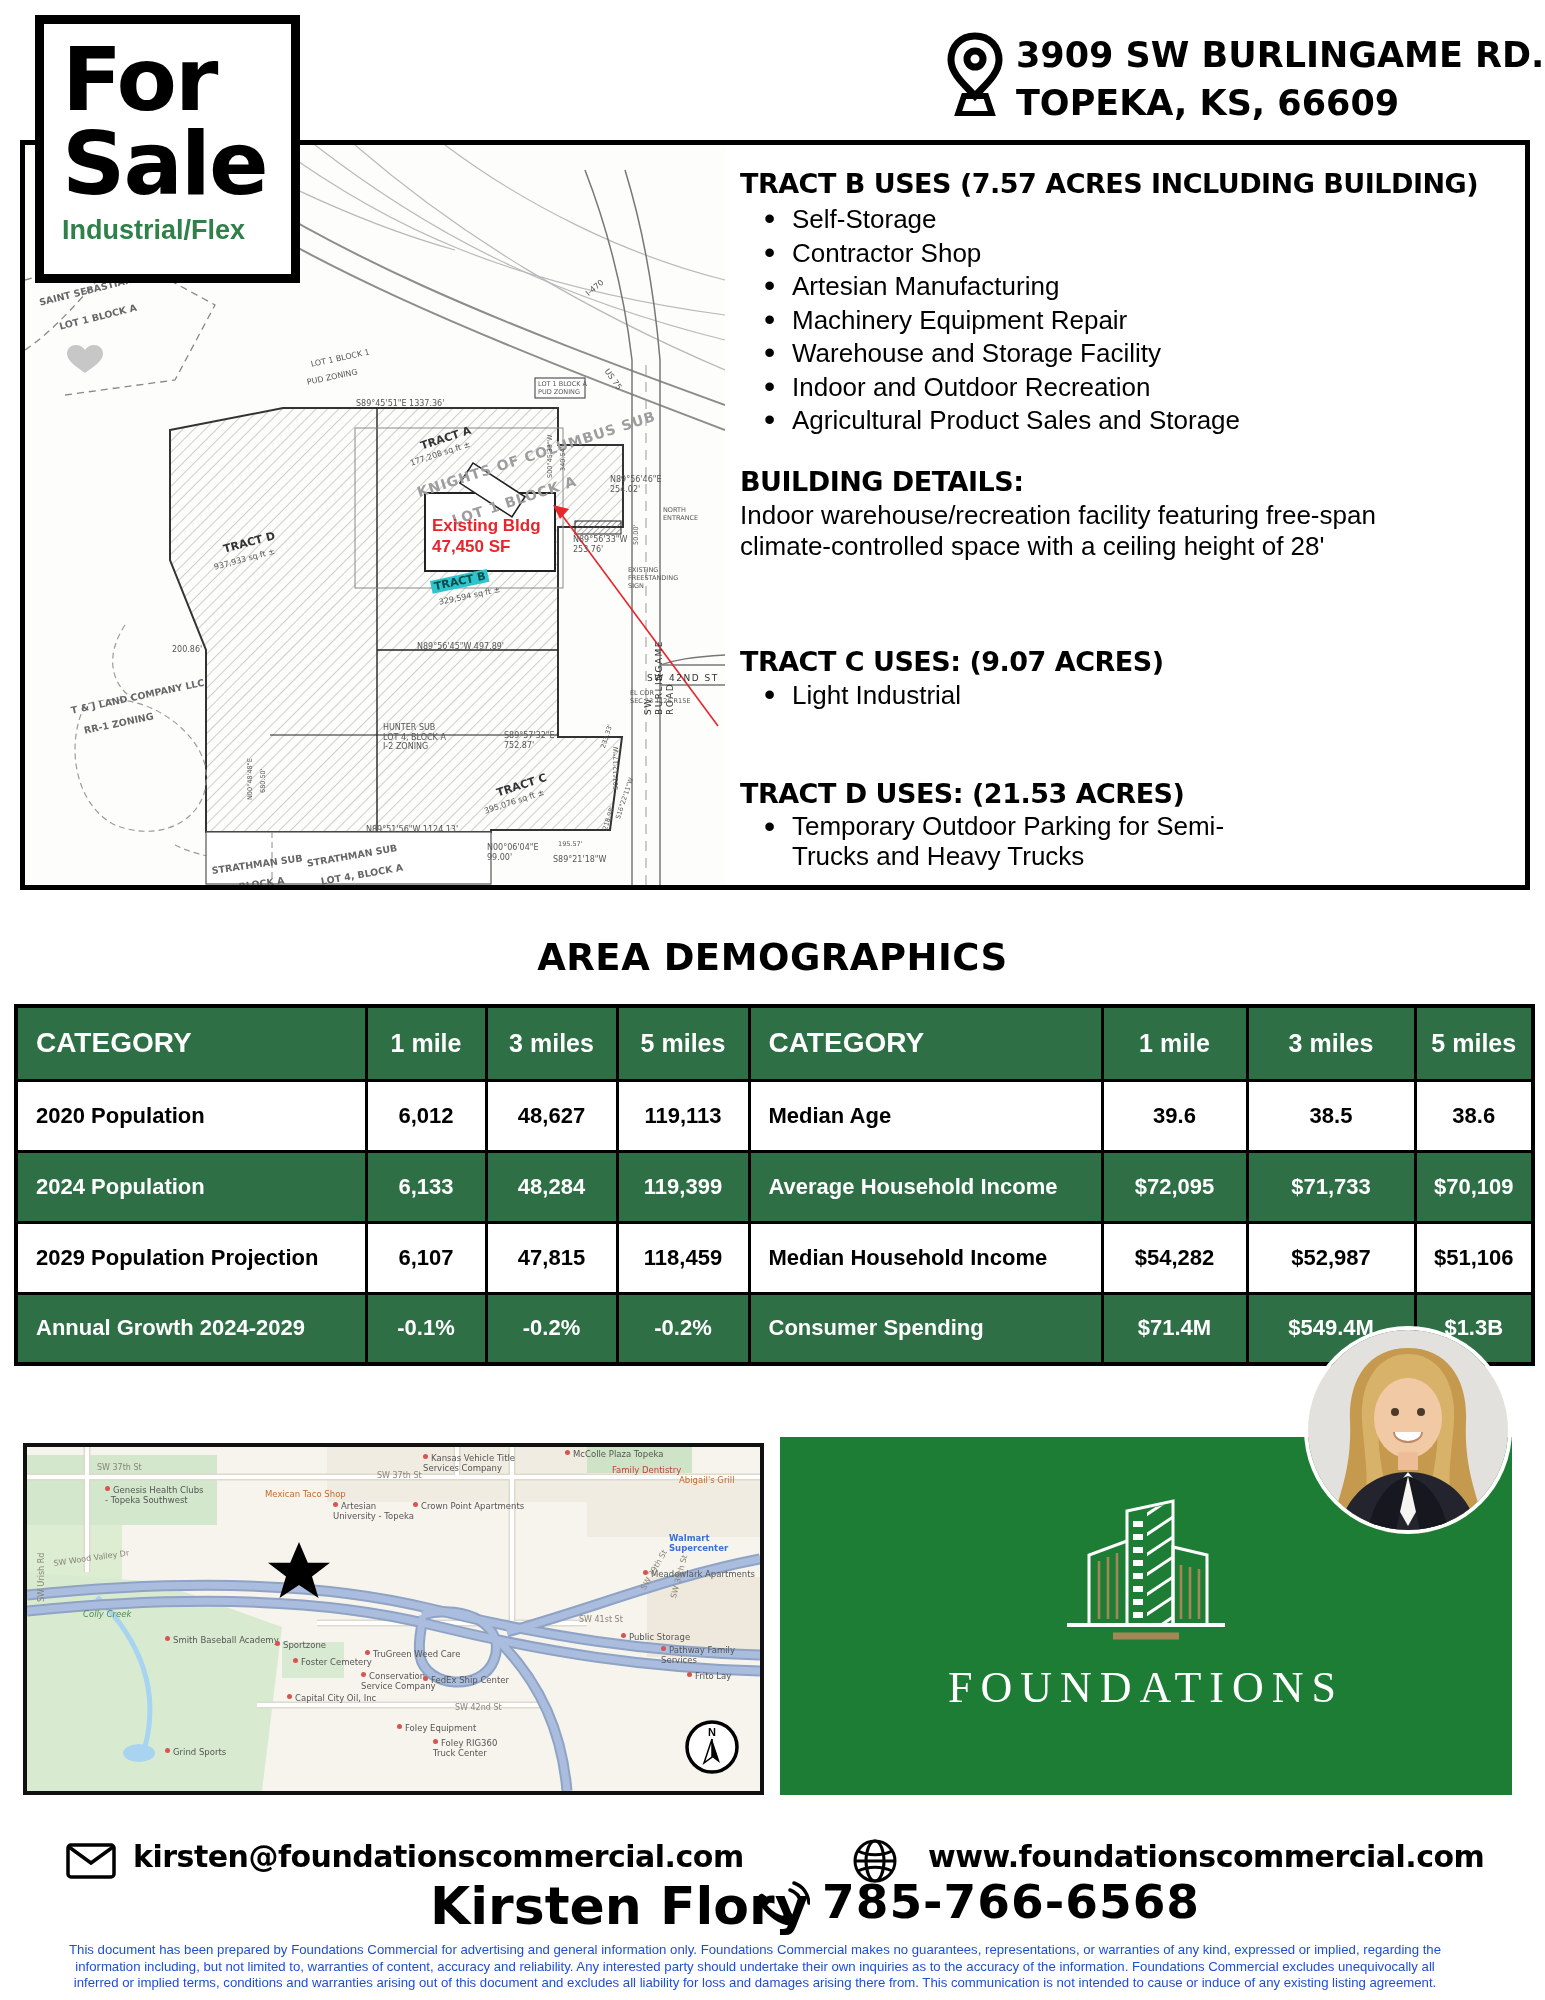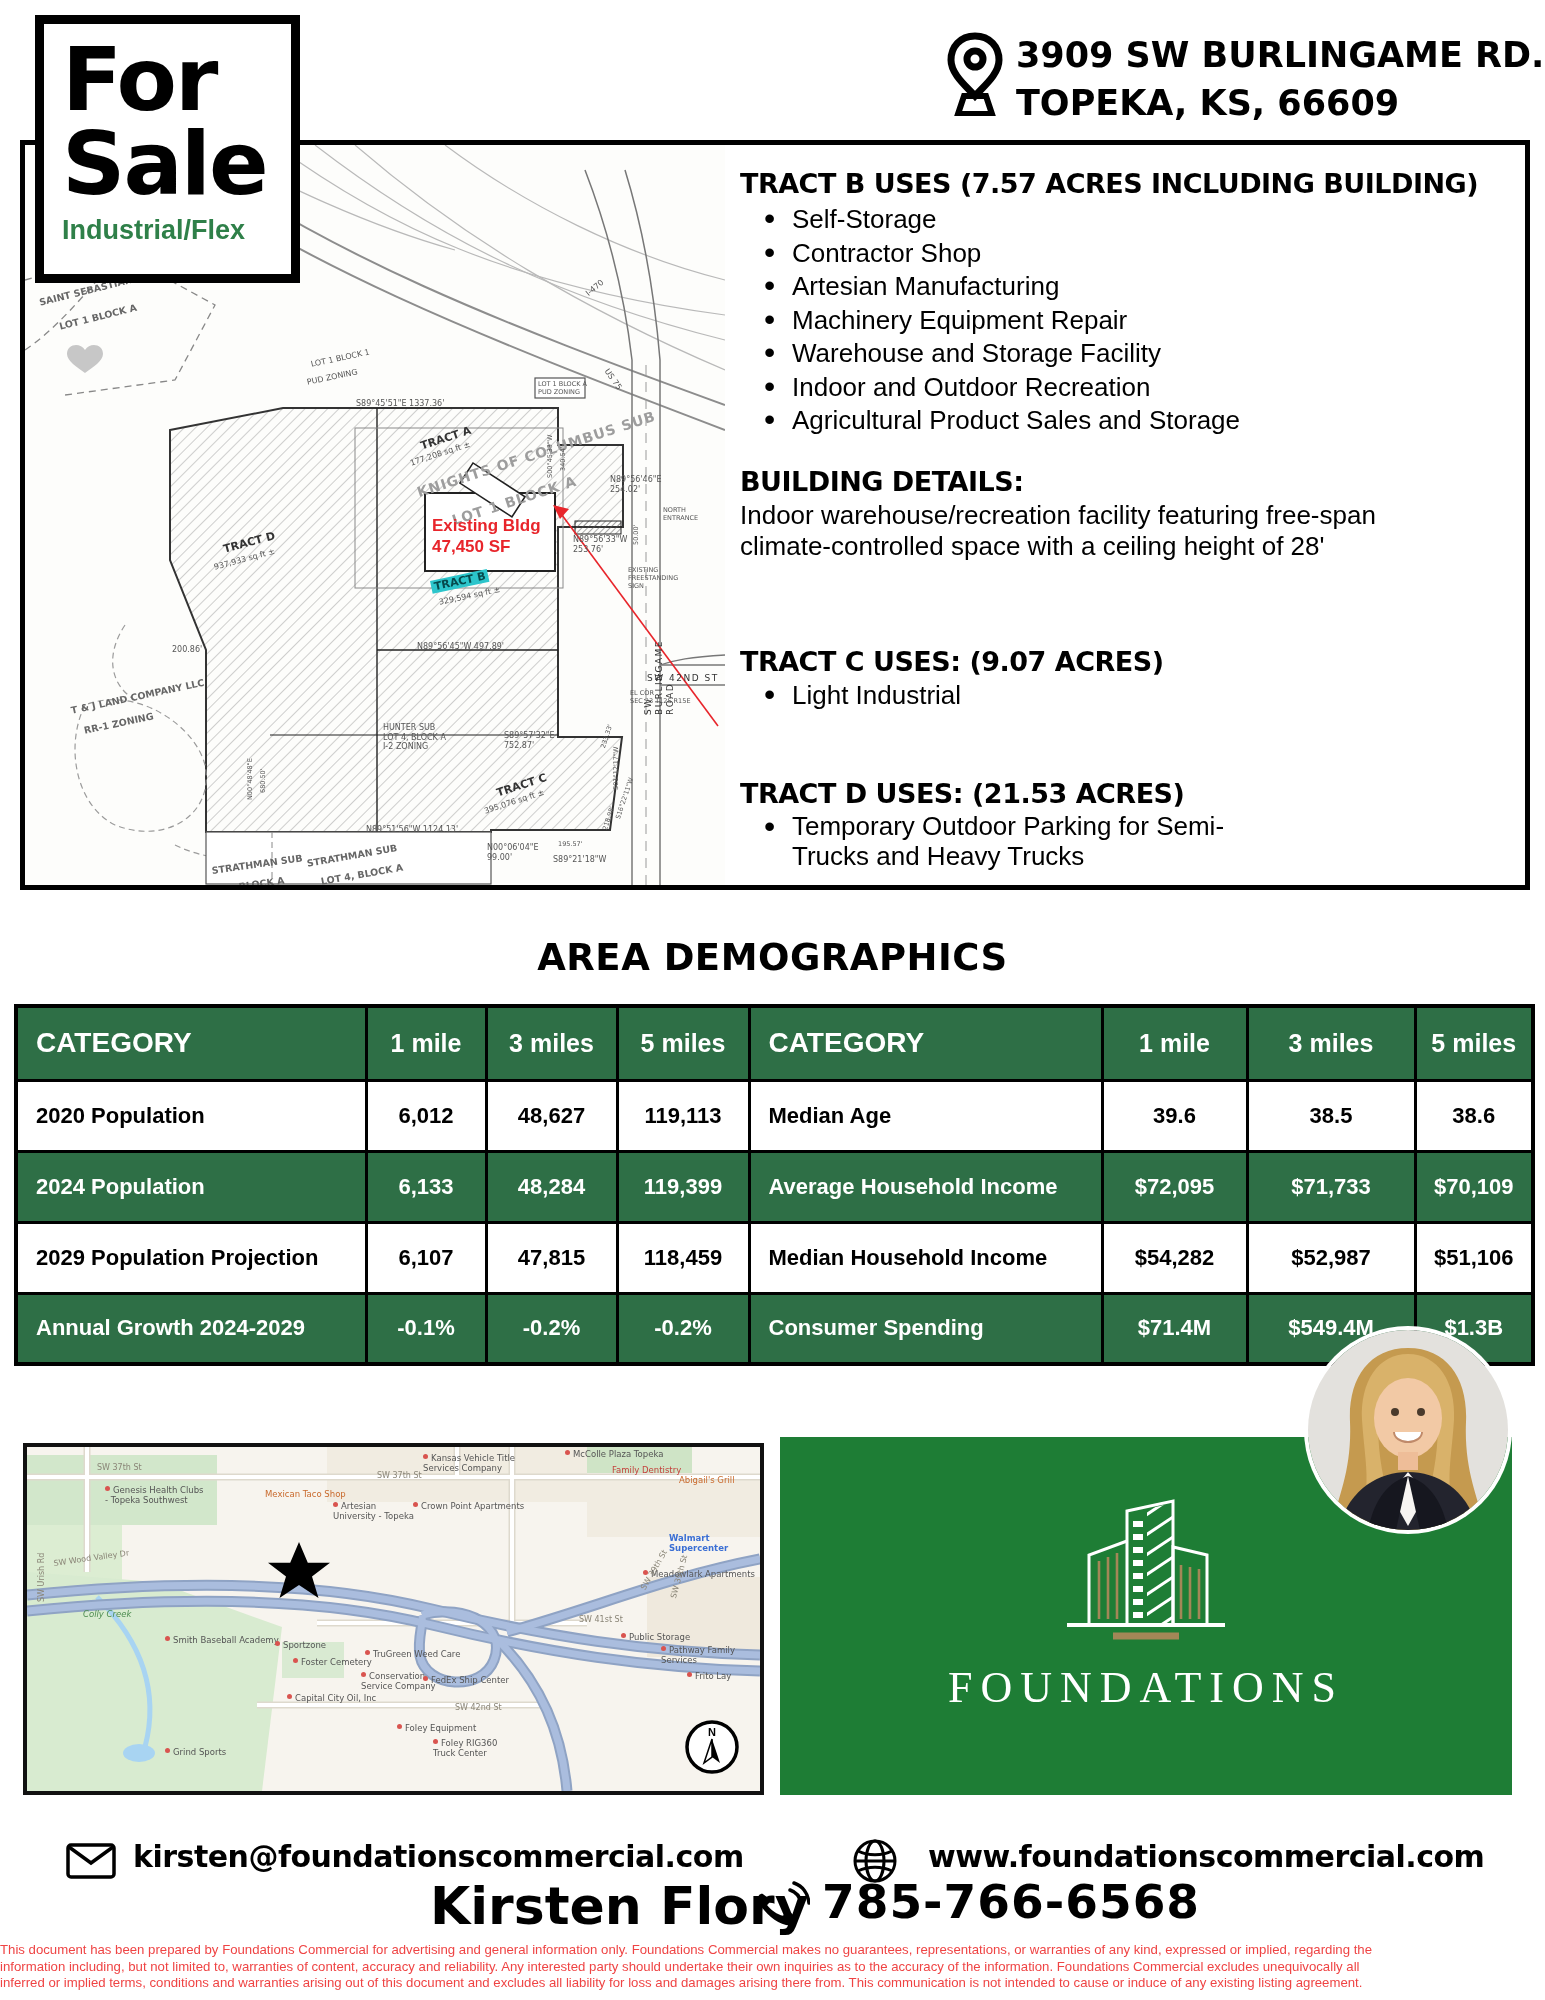--- a/index.html
+++ b/index.html
@@ -82,22 +82,22 @@
   .headshot{position:absolute;left:1308px;top:1330px;width:200px;height:200px;border-radius:50%;
             overflow:hidden;z-index:7;box-shadow:0 0 0 4px #fff;}
 
   
   .c-icon{position:absolute;z-index:5;}
   .c-email{position:absolute;left:133px;top:1839px;font-family:"DejaVu Sans",sans-serif;font-weight:800;font-size:30px;letter-spacing:-.5px;}
   .c-web{position:absolute;left:928px;top:1839px;font-family:"DejaVu Sans",sans-serif;font-weight:800;font-size:30px;letter-spacing:-.5px;}
   .c-name{position:absolute;left:430px;top:1876px;font-family:"DejaVu Sans",sans-serif;font-weight:800;font-size:52px;}
   .c-phone{position:absolute;left:822px;top:1874px;font-family:"DejaVu Sans",sans-serif;font-weight:800;font-size:47px;letter-spacing:1px;}
 
-  .disclaimer{position:absolute;left:0;top:1942px;width:1510px;
-              font-size:13.2px;line-height:16.6px;color:#ef4444;}
+  .disclaimer{position:absolute;left:0;top:1942px;width:1510px;text-align:center;
+              font-size:13.2px;line-height:16.6px;color:#1d4ed8;}
 </style>
 </head>
 <body>
 
 <div class="page">
 
   <div class="main-box"></div>
 
   <div class="forsale">
     <div class="fs-word first">For</div>

